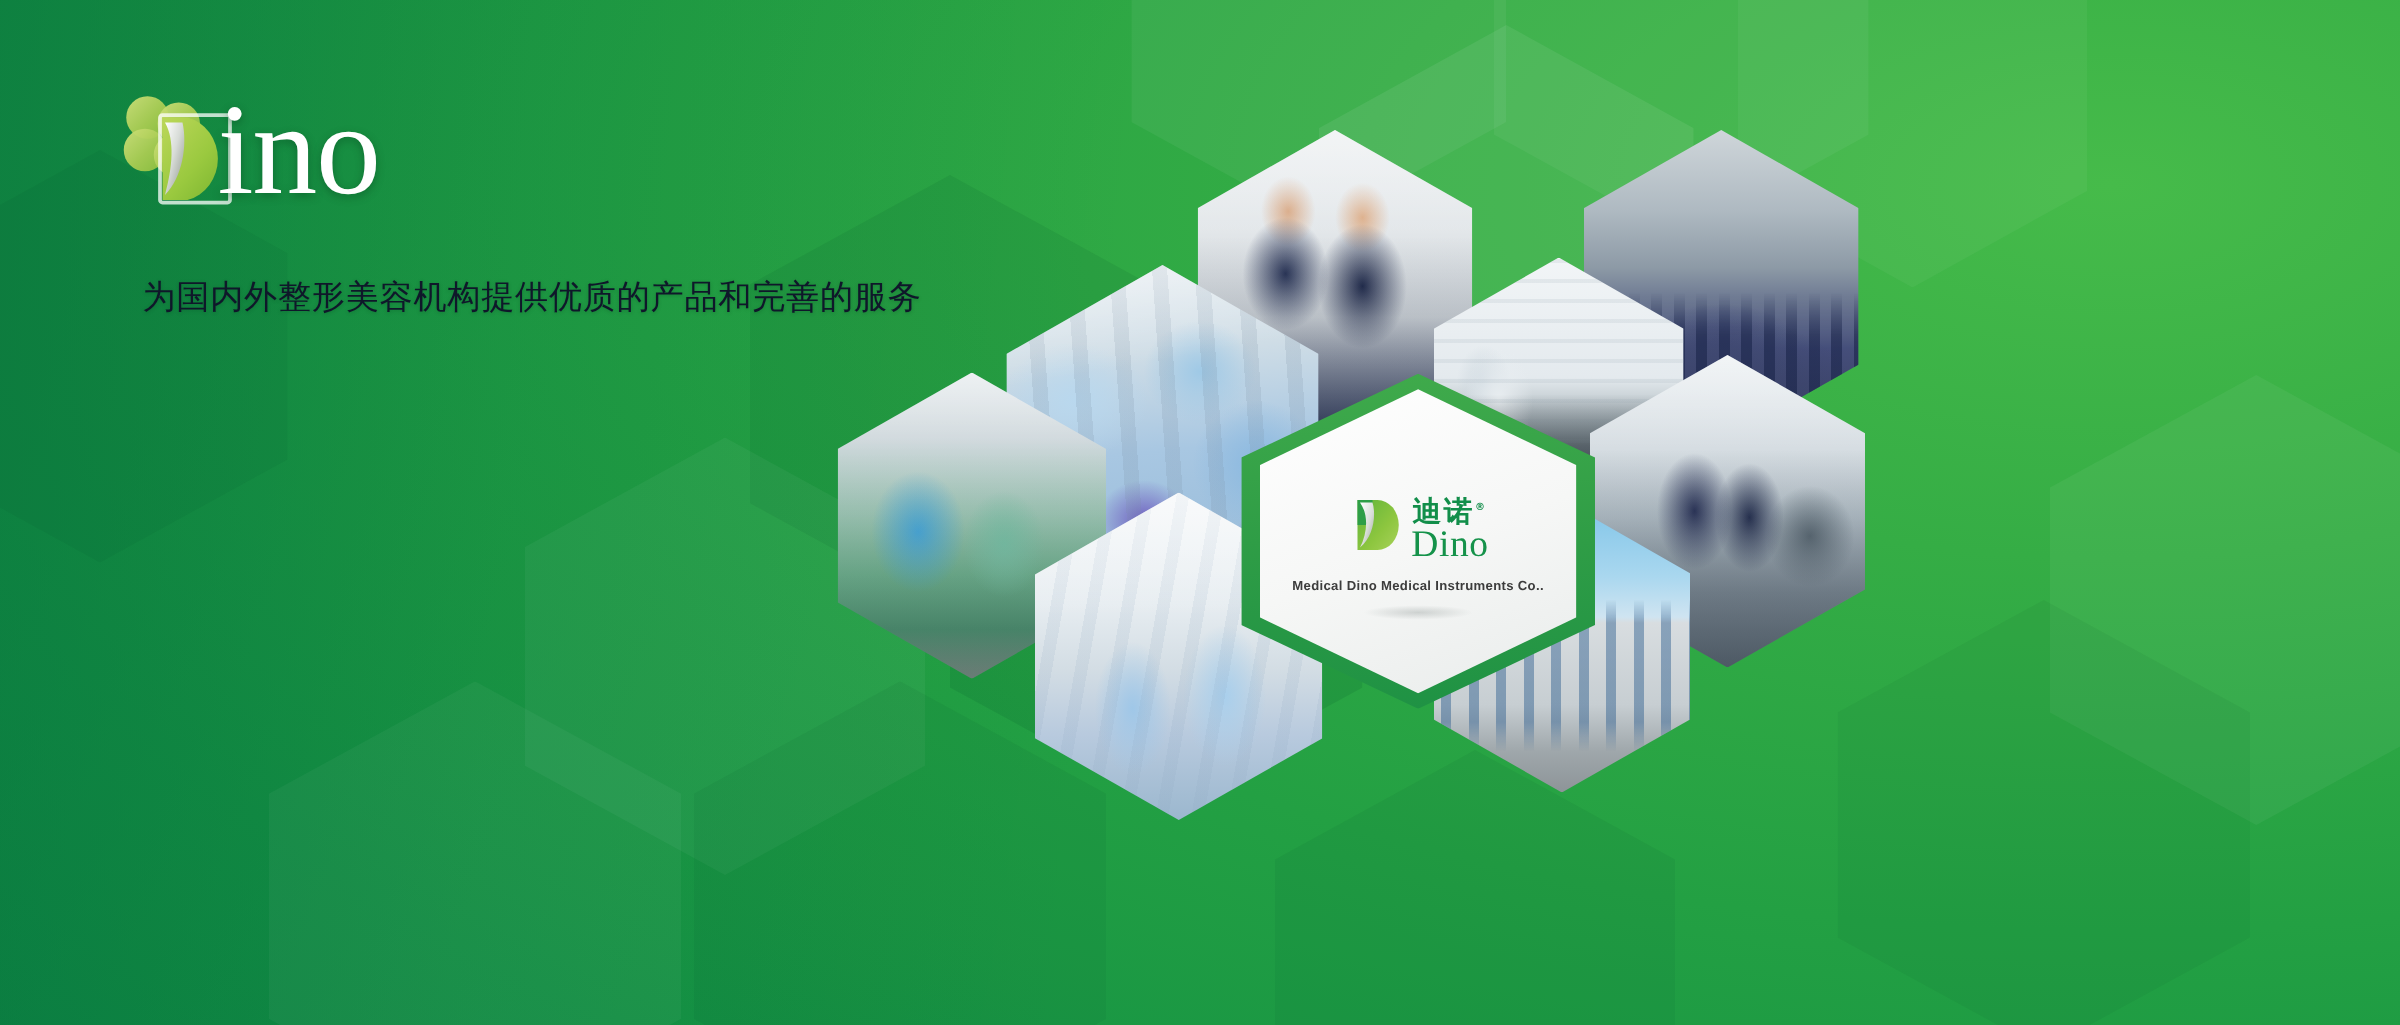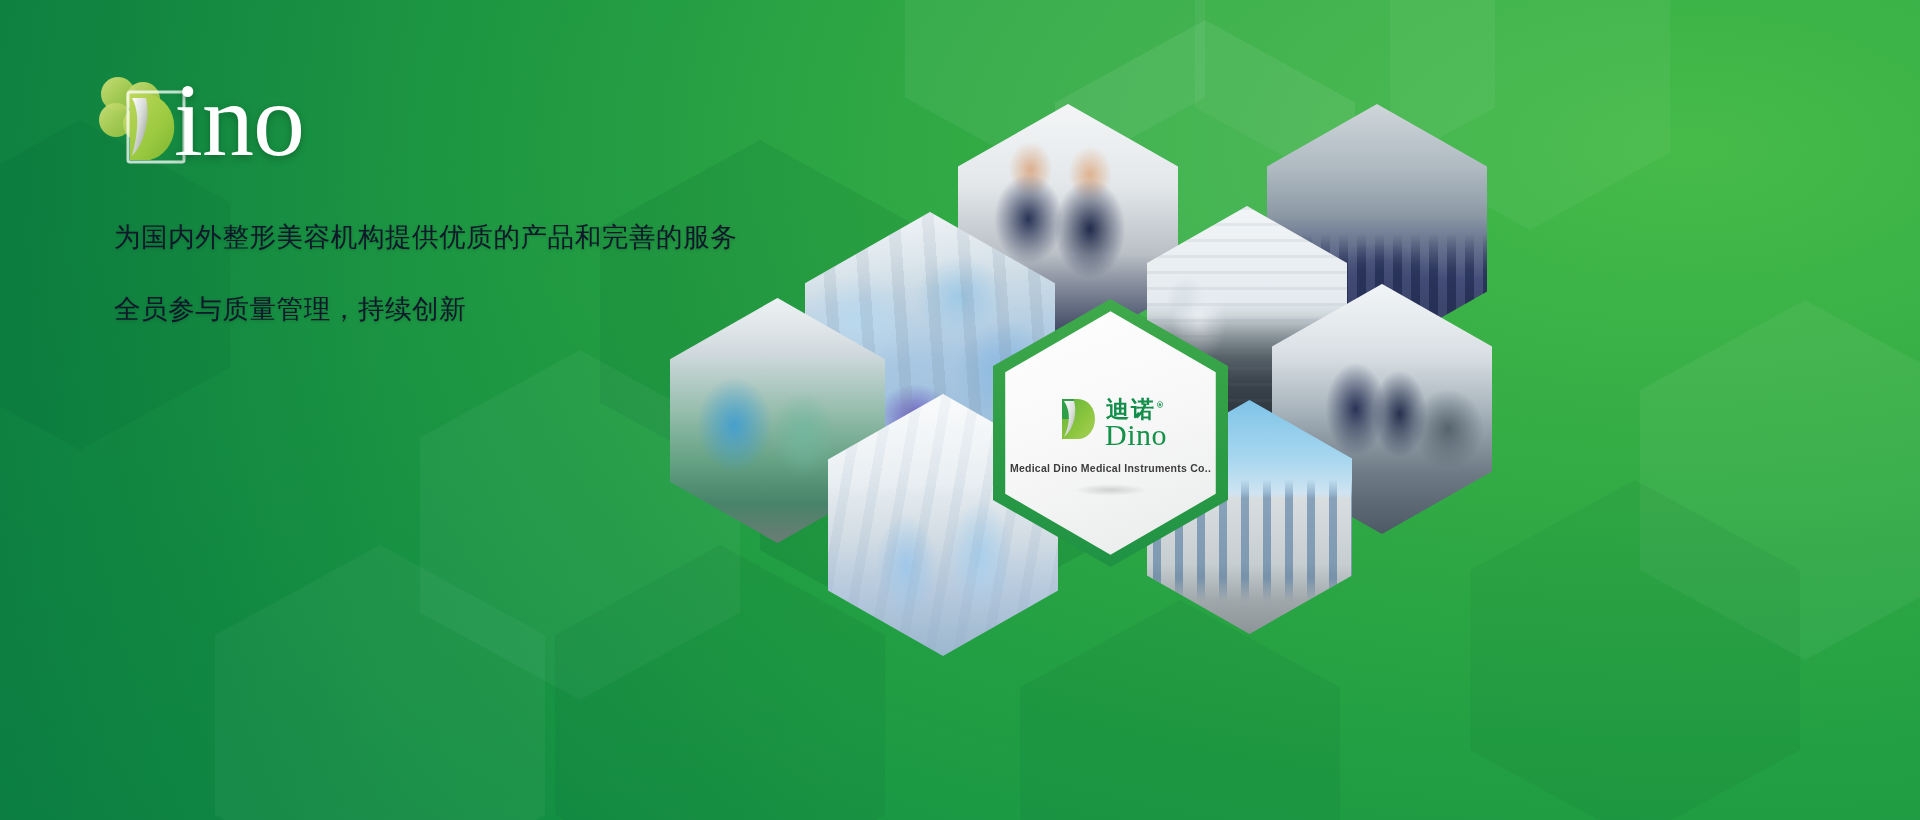--- a/index.html
+++ b/index.html
@@ -243,21 +243,20 @@
         <path d="M42 22 h20 a32 34 0 0 1 0 66 H42 Z" fill="url(#lgD)"></path>
         <rect x="40" y="20" width="56" height="70" fill="none" stroke="rgba(255,255,255,.75)" stroke-width="3" rx="2"></rect>
         <path d="M44 26 C52 40 50 62 44 84 C58 70 62 44 58 26 Z" fill="url(#lgCurl)"></path>
       </svg>
     </div>
     <div class="dino-word">ino</div>
   </div>
 
   <div class="slogans">
     <div class="slogan">为国内外整形美容机构提供优质的产品和完善的服务</div>
-    <div class="slogan">全员参与质量管理，持续创新</div>
   </div>
 
   <div class="comb">
 
     <div class="cell" style="left:298px;top:20px;width:220px;height:250px;">
       <div class="photo">
           <div class="im im-inspect"></div>
         </div>
     </div>
 
@@ -296,21 +295,21 @@
           <div class="im im-worker"></div>
         </div>
     </div>
 
     <div class="cell" style="left:487px;top:316px;width:205px;height:234px;">
       <div class="photo">
           <div class="im im-building"></div>
         </div>
     </div>
 
-    <div class="brandcell" style="left:333px;top:215px;width:235px;height:268px;">
+    <div class="brandcell" style="left:333px;top:215px;width:283px;height:268px;">
       <div class="ring"></div>
       <div class="inner">
         <div class="brand-inner-content">
           <div class="brand-row">
             <div class="brand-mark">
               <svg viewBox="0 0 44 46" width="44" height="46">
                 <defs>
                   <linearGradient id="cD" x1="0" y1="0" x2="1" y2="1">
                     <stop offset="0" stop-color="#5fb33a"></stop>
                     <stop offset="60%" stop-color="#8dc63f"></stop>

